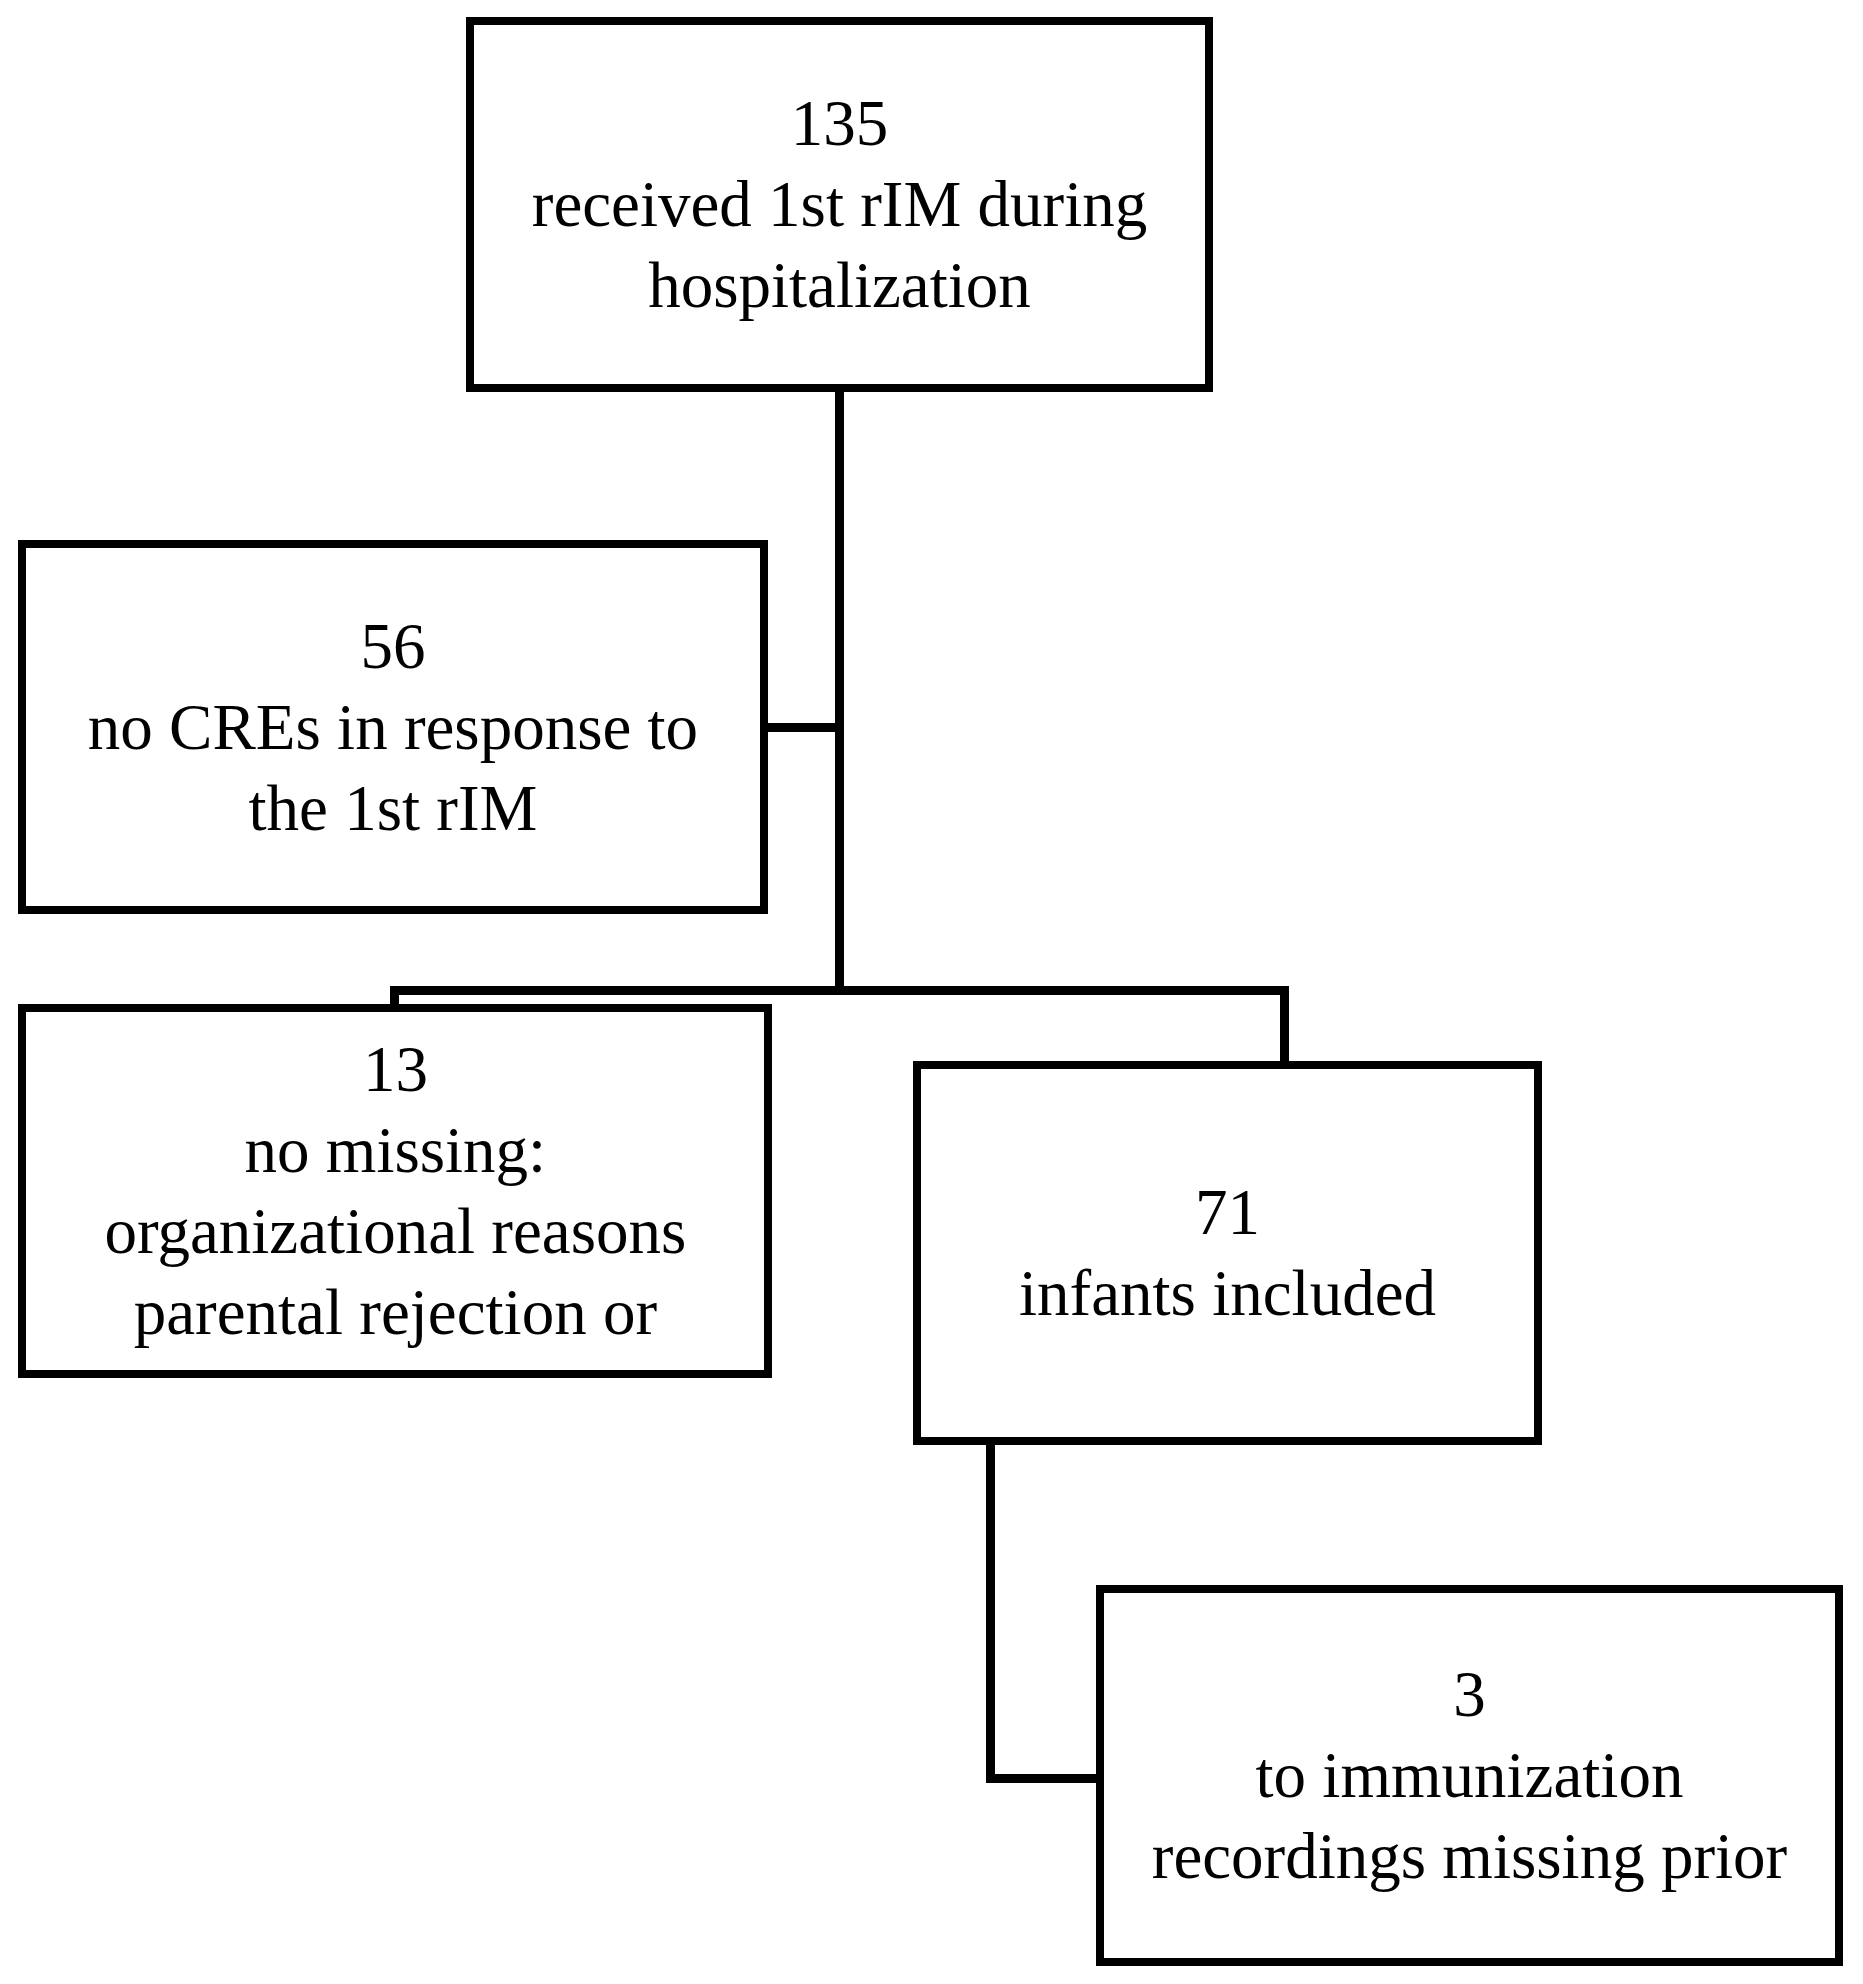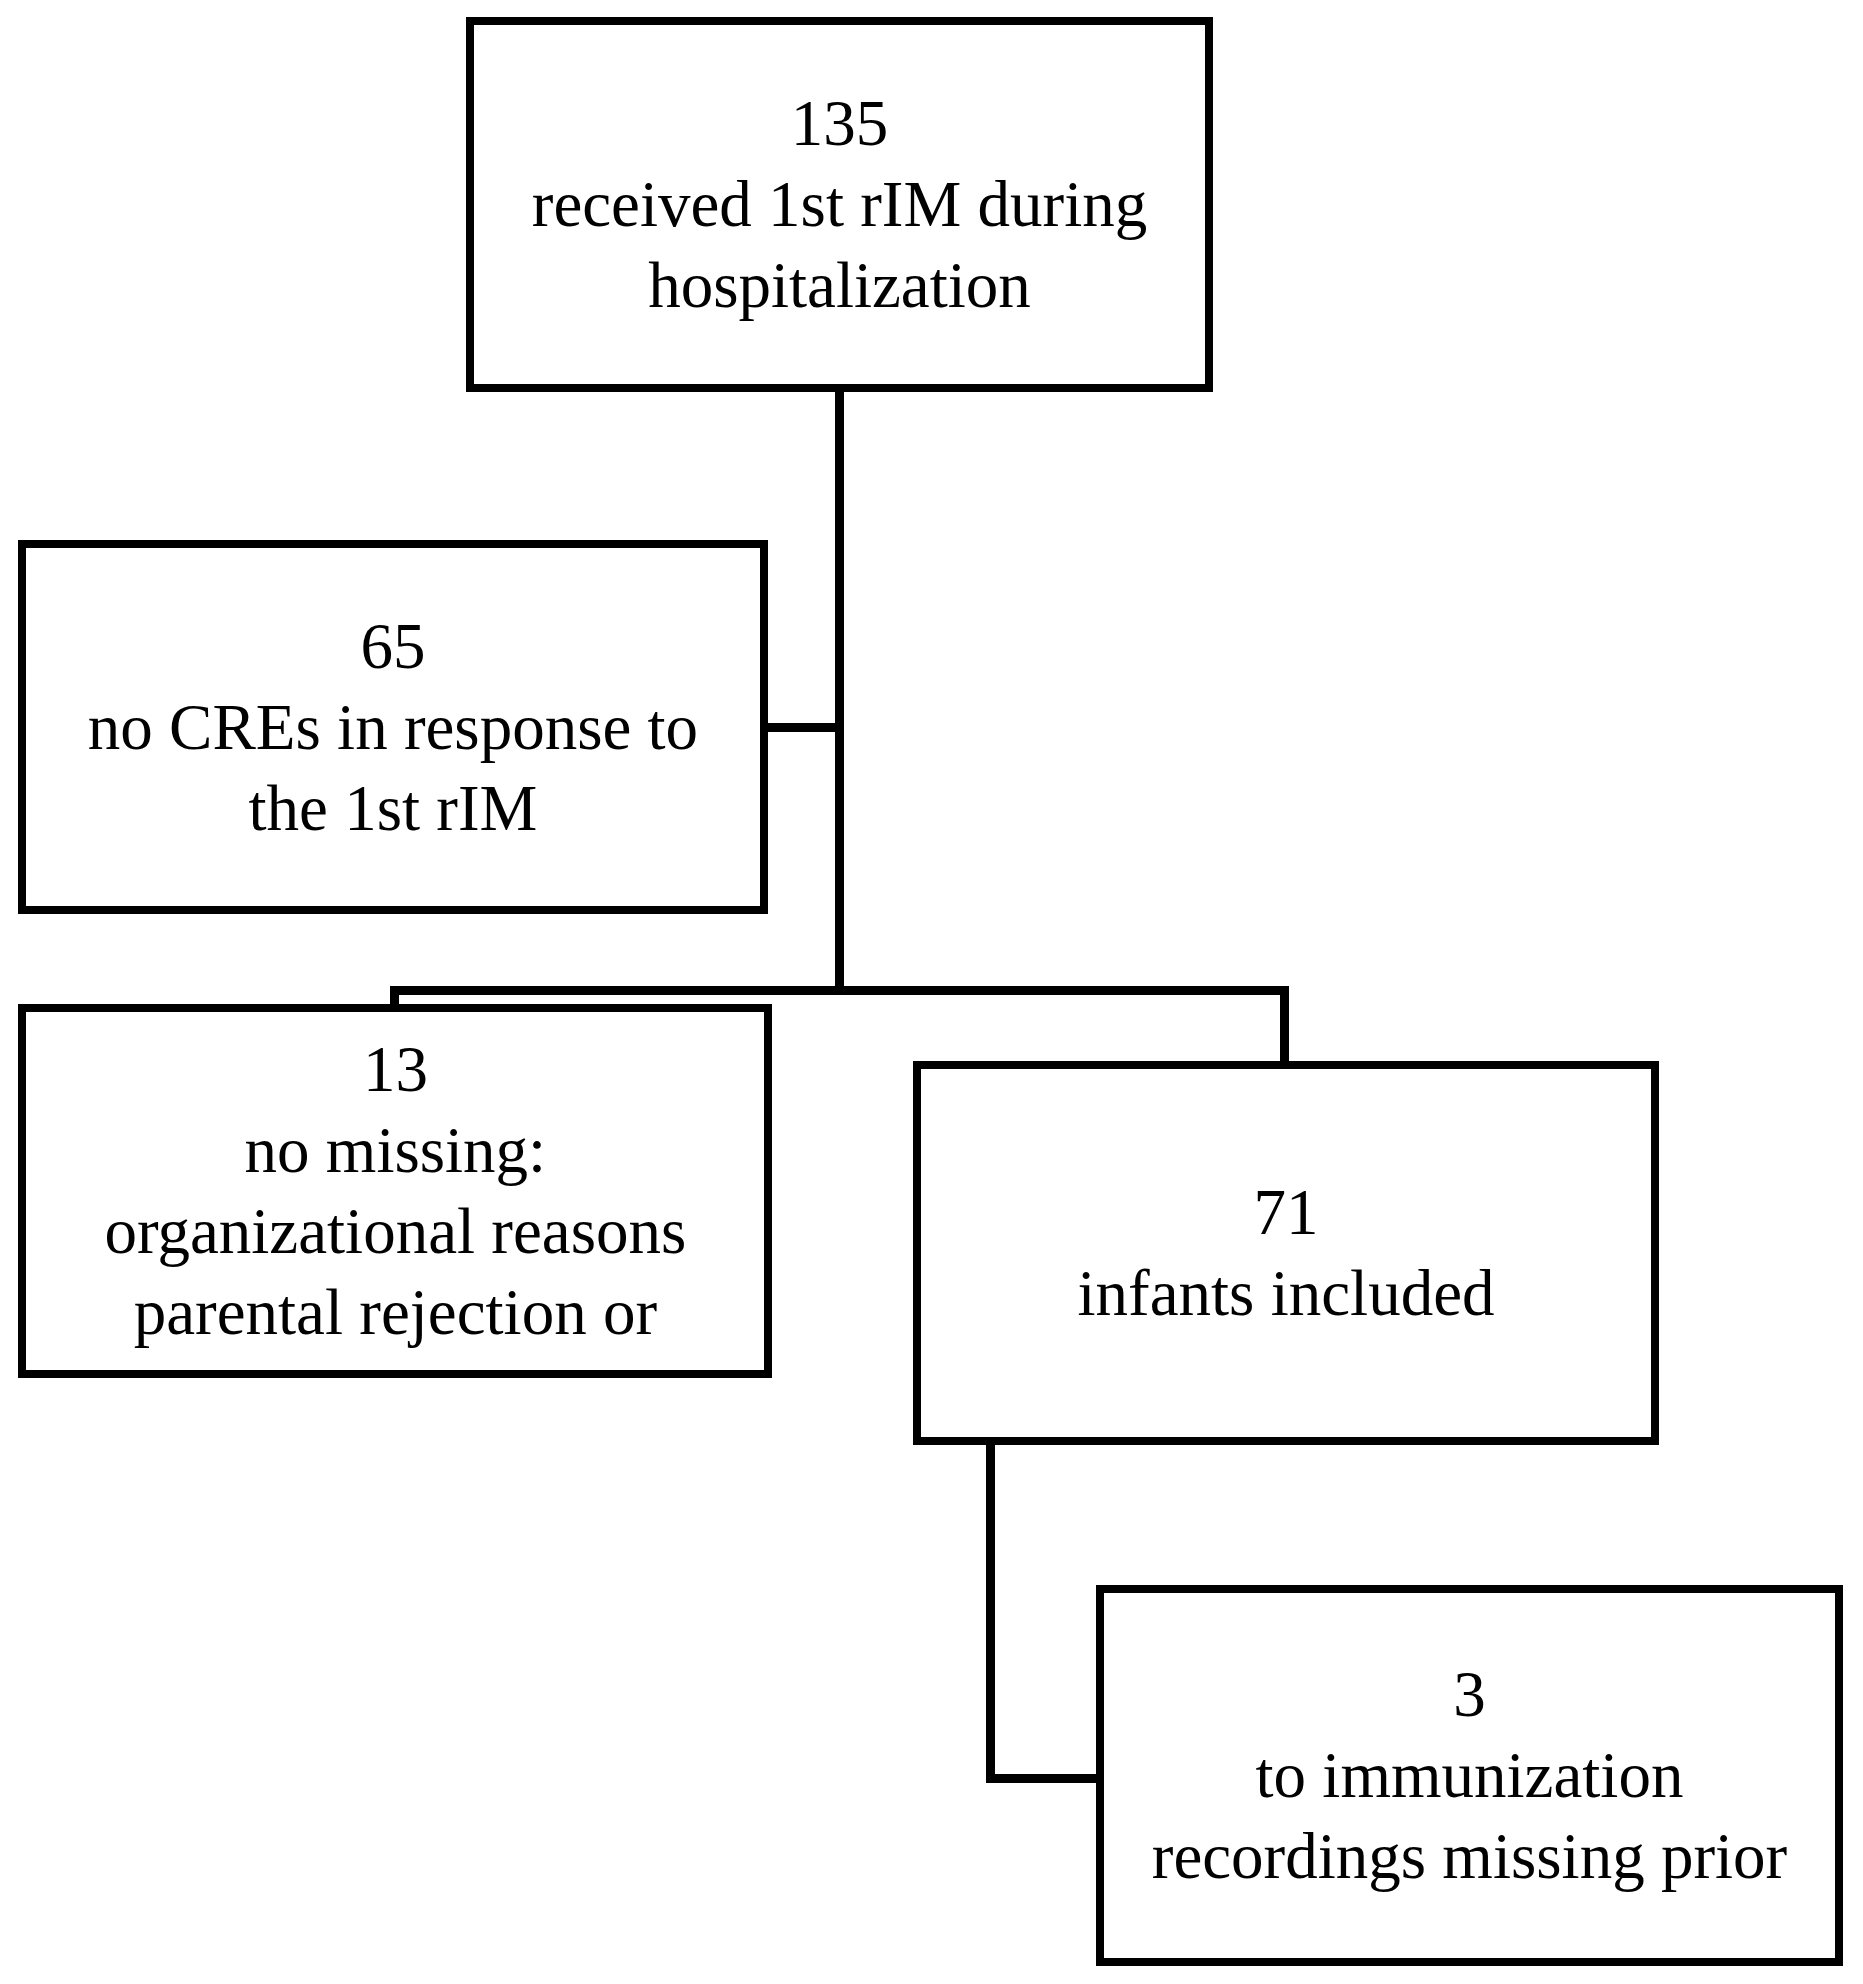--- a/index.html
+++ b/index.html
@@ -35,21 +35,21 @@
   }
   .connector {
     position: absolute;
     background: #000000;
     z-index: 1;
   }
   
   #box-received-rim      { left: 466px;  top: 16.6px;   width: 747px; height: 375px; }
   #box-no-cres           { left: 18px;   top: 540px;  width: 750px; height: 374px; }
   #box-no-consent        { left: 18.4px;   top: 1004px; width: 754px; height: 374px; }
-  #box-infants-included  { left: 913px; top: 1061px; width: 746px; height: 384px; }
+  #box-infants-included  { left: 913px; top: 1061px; width: 629px; height: 384px; }
   #box-recordings-missing{ left: 1096px; top: 1585px; width: 747px; height: 381px; }
   
   #conn-main-vertical    { left: 835px; top: 387px;  width: 8.6px;   height: 607px; }
   #conn-nocres-horizontal{ left: 762px; top: 723px; width: 81px;  height: 8.6px; }
   #conn-branch-horizontal{ left: 390px;  top: 986px; width: 899px; height: 8.6px; }
   #conn-left-vertical    { left: 390px;  top: 986px; width: 8.6px;   height: 83px; }
   #conn-right-vertical   { left: 1280px; top: 986px; width: 8.6px;   height: 83px; }
   #conn-included-vertical{ left: 986px; top: 1441px; width: 8.6px;   height: 342px; }
   #conn-missing-horizontal{ left: 986px; top: 1774px; width: 117px; height: 8.6px; }
 </style>
@@ -66,21 +66,21 @@
   <div class="connector" id="conn-included-vertical"></div>
   <div class="connector" id="conn-missing-horizontal"></div>
 
   <div class="flow-box" id="box-received-rim">
     <div class="line">135</div>
     <div class="line">received 1st rIM during</div>
     <div class="line">hospitalization</div>
   </div>
 
   <div class="flow-box" id="box-no-cres">
-    <div class="line">65</div>
+    <div class="line">56</div>
     <div class="line">no CREs in response to</div>
     <div class="line">the 1st rIM</div>
   </div>
 
   <div class="flow-box" id="box-no-consent">
     <div class="line">13</div>
     <div class="line">no missing:</div>
     <div class="line">organizational reasons</div>
     <div class="line">parental rejection or</div>
   </div>

